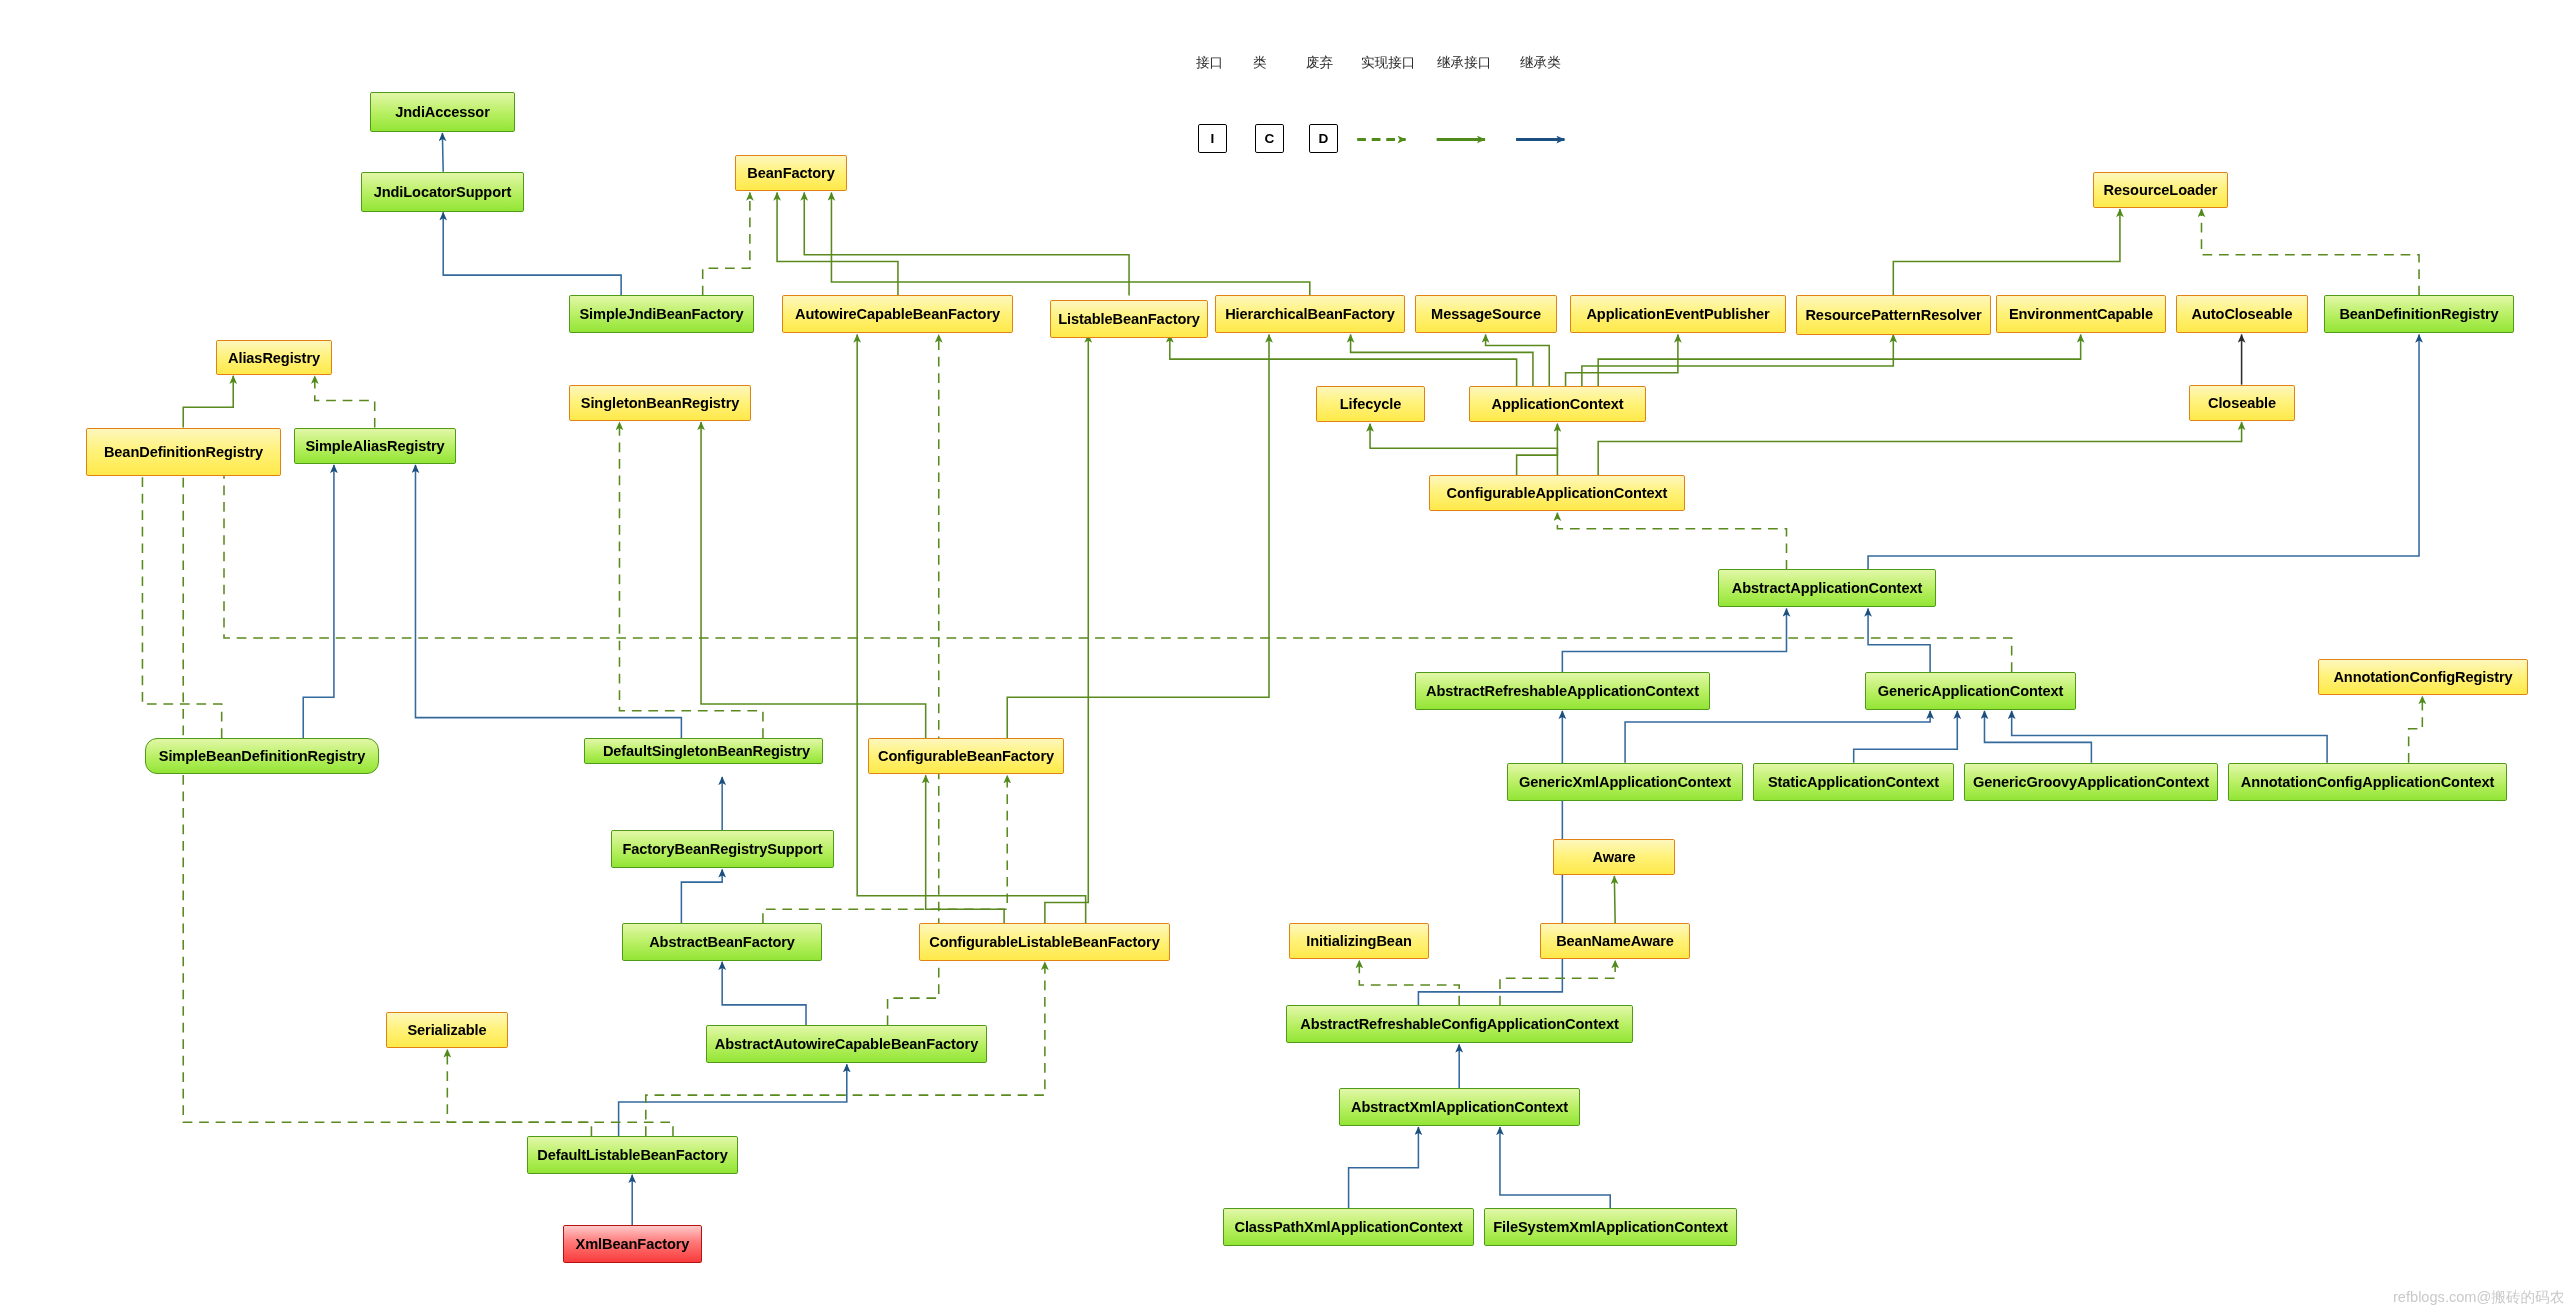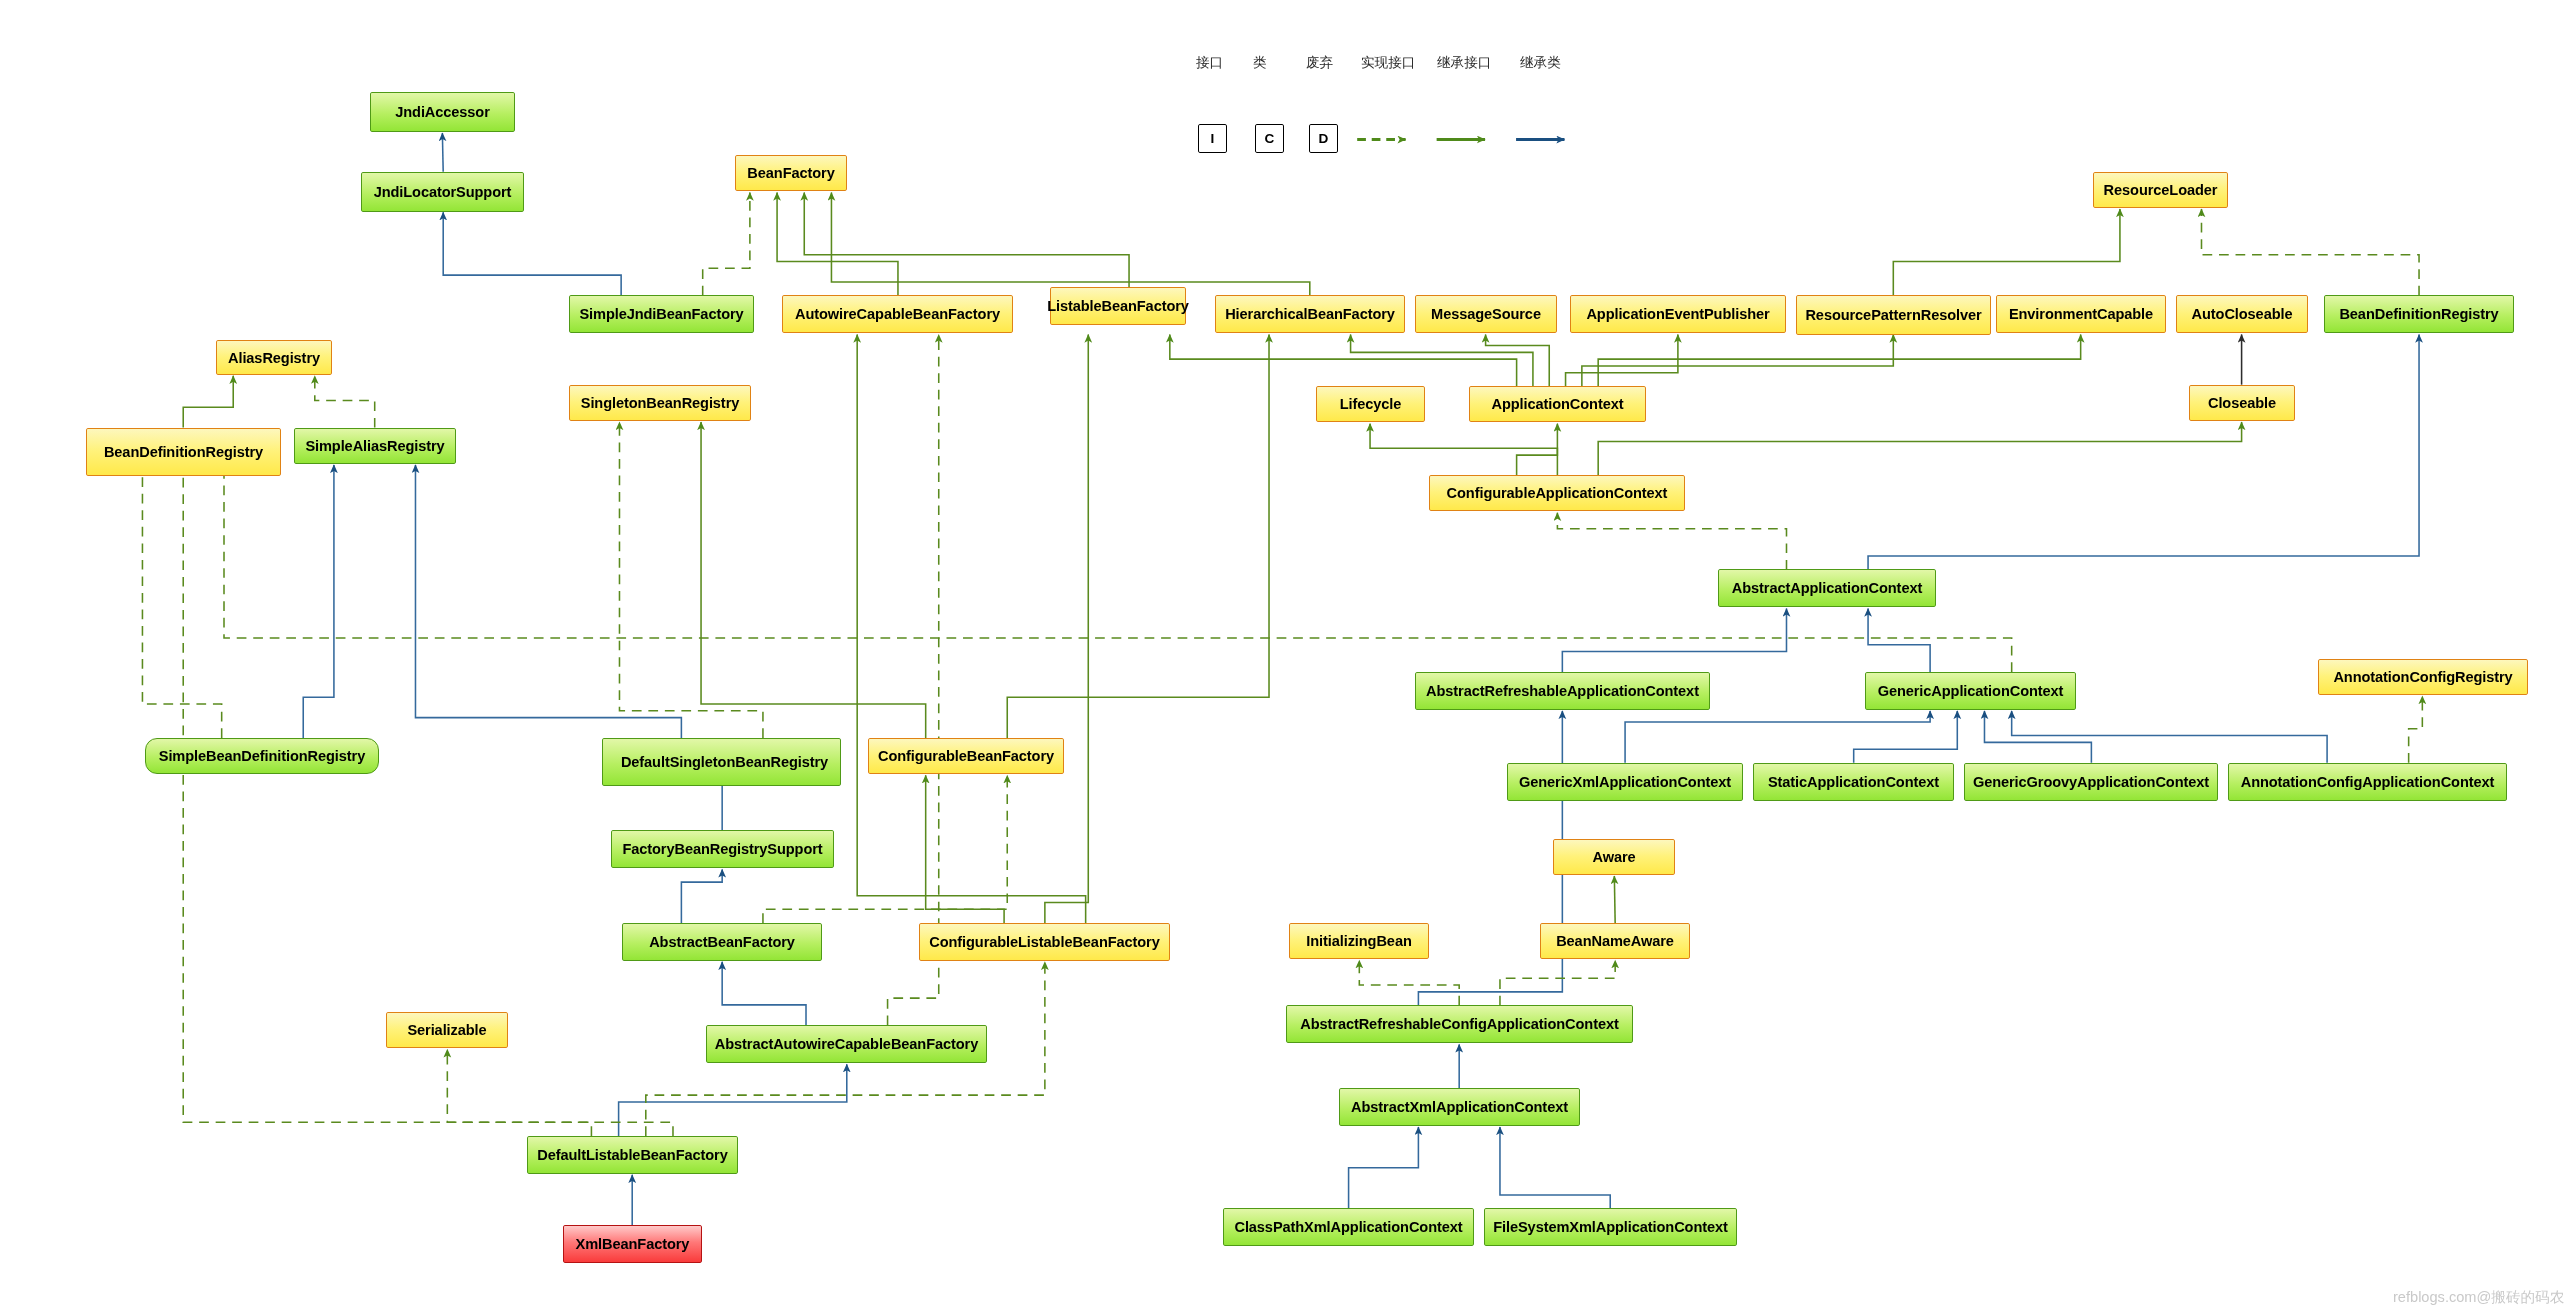--- a/index.html
+++ b/index.html
@@ -201,21 +201,21 @@
       </div>
       <div class="node iface" style="left: 2093px; top: 172px; width: 135px; height: 36px;">
         <span>ResourceLoader</span>
       </div>
       <div class="node cls" style="left: 569px; top: 295px; width: 185px; height: 38px;">
         <span>SimpleJndiBeanFactory</span>
       </div>
       <div class="node iface" style="left: 782px; top: 295px; width: 231px; height: 38px;">
         <span>AutowireCapableBeanFactory</span>
       </div>
-      <div class="node iface" style="left: 1050px; top: 287px; width: 136px; height: 38px;">
+      <div class="node iface" style="left: 1050px; top: 300px; width: 158px; height: 38px;">
         <span>ListableBeanFactory</span>
       </div>
       <div class="node iface" style="left: 1215px; top: 295px; width: 190px; height: 38px;">
         <span>HierarchicalBeanFactory</span>
       </div>
       <div class="node iface" style="left: 1415px; top: 295px; width: 142px; height: 38px;">
         <span>MessageSource</span>
       </div>
       <div class="node iface" style="left: 1570px; top: 295px; width: 216px; height: 38px;">
         <span>ApplicationEventPublisher</span>
@@ -264,21 +264,21 @@
       </div>
       <div class="node cls" style="left: 1415px; top: 672px; width: 295px; height: 38px;">
         <span>AbstractRefreshableApplicationContext</span>
       </div>
       <div class="node cls" style="left: 1865px; top: 672px; width: 211px; height: 38px;">
         <span>GenericApplicationContext</span>
       </div>
       <div class="node cls" style="left: 145px; top: 738px; width: 234px; height: 36px; border-radius: 12px;">
         <span>SimpleBeanDefinitionRegistry</span>
       </div>
-      <div class="node cls" style="left: 602px; top: 738px; width: 239px; height: 48px; padding-left: 6px;">
+      <div class="node cls" style="left: 584px; top: 738px; width: 239px; height: 26px; padding-left: 6px;">
         <span>DefaultSingletonBeanRegistry</span>
       </div>
       <div class="node iface" style="left: 868px; top: 738px; width: 196px; height: 36px;">
         <span>ConfigurableBeanFactory</span>
       </div>
       <div class="node cls" style="left: 1507px; top: 763px; width: 236px; height: 38px;">
         <span>GenericXmlApplicationContext</span>
       </div>
       <div class="node cls" style="left: 1753px; top: 763px; width: 201px; height: 38px;">
         <span>StaticApplicationContext</span>

